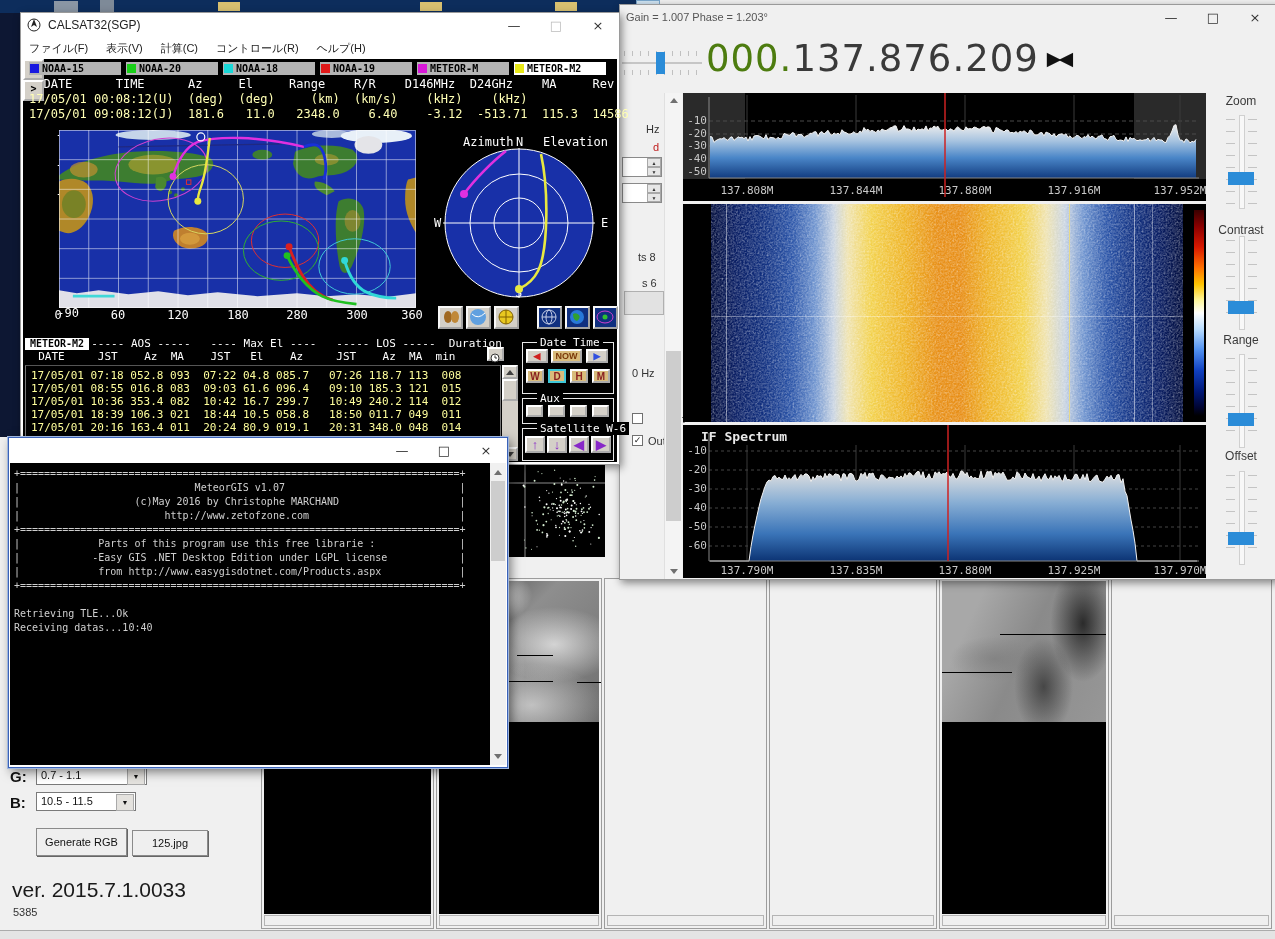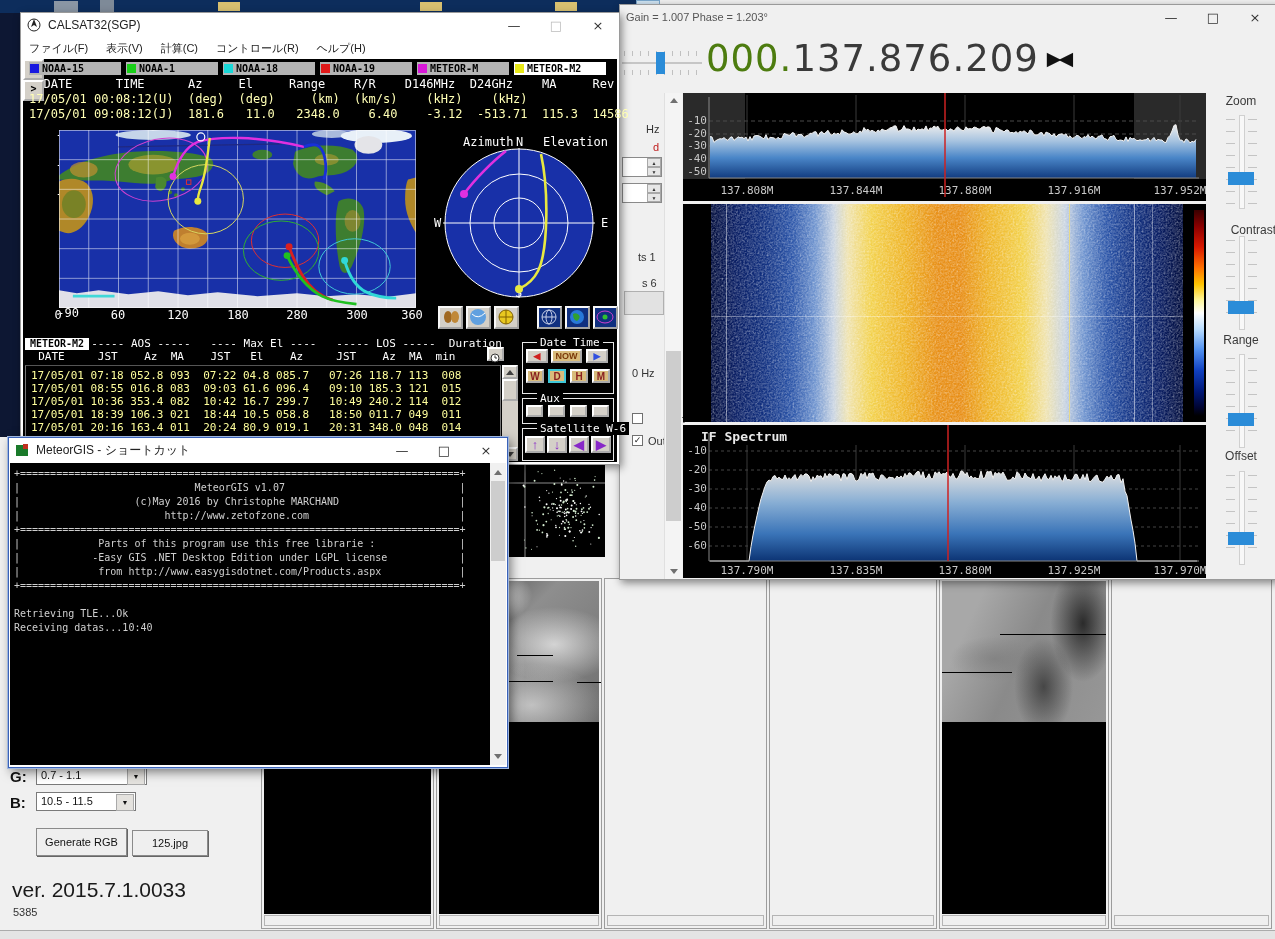--- a/index.html
+++ b/index.html
@@ -399,21 +399,21 @@
             <div>▲</div>
             <div>▼</div>
           </div>
       </div>
       <div class="spinbox" style="top:90px;">
         <div class="spin-arrows">
             <div>▲</div>
             <div>▼</div>
           </div>
       </div>
-      <span class="abs" style="left:18px;top:158px;">ts 1</span>
+      <span class="abs" style="left:18px;top:158px;">ts 8</span>
       <span class="abs" style="left:22px;top:184px;">s 6</span>
       <div class="abs" style="left:4px;top:198px;width:38px;height:22px;background:#e2e2e2;border:1px solid #b0b0b0;"></div>
       <span class="abs" style="left:12px;top:274px;">0 Hz</span>
       <div class="chk" style="left:12px;top:320px;"></div>
       <span class="abs" style="left:28px;top:320px;margin-left:28px;">In</span>
       <div class="chk" style="left:12px;top:342px;"><span>✓</span></div>
       <span class="abs" style="left:28px;top:342px;">Out</span>
     </div>
 
     <div class="sdr-sb">
@@ -535,21 +535,21 @@
       </g>
     </svg>
 
     <div class="sdr-right">
       <div class="vlabel" style="top:1px;">Zoom</div>
       <div class="vticks" style="left:20px;top:26px;height:86px;"></div>
         <div class="vticks" style="left:42px;top:26px;height:86px;"></div>
       <div class="vtrack" style="top:22px;height:92px;"></div>
       <div class="vhandle" style="top:79px;"></div>
 
-      <div class="vlabel" style="top:130px;text-align:right;">Contrast</div>
+      <div class="vlabel" style="top:130px;">Contrast</div>
       <div class="vticks" style="left:20px;top:147px;height:84px;"></div>
         <div class="vticks" style="left:42px;top:147px;height:84px;"></div>
       <div class="vtrack" style="top:143px;height:92px;"></div>
       <div class="vhandle" style="top:208px;"></div>
 
       <div class="vlabel" style="top:240px;">Range</div>
       <div class="vticks" style="left:20px;top:265px;height:84px;"></div>
         <div class="vticks" style="left:42px;top:265px;height:84px;"></div>
       <div class="vtrack" style="top:261px;height:92px;"></div>
       <div class="vhandle" style="top:320px;"></div>
@@ -584,21 +584,21 @@
     </div>
 
     <div class="cal-panel">
 
       <div class="sat-tab" style="left:6px;">
           <span class="sat-sq" style="background: rgb(24, 24, 224);"></span>
           <span>NOAA-15</span>
         </div>
       <div class="sat-tab" style="left:103px;">
           <span class="sat-sq" style="background: rgb(24, 208, 24);"></span>
-          <span>NOAA-1</span>
+          <span>NOAA-20</span>
         </div>
       <div class="sat-tab" style="left:200px;">
           <span class="sat-sq" style="background: rgb(24, 216, 216);"></span>
           <span>NOAA-18</span>
         </div>
       <div class="sat-tab" style="left:297px;">
           <span class="sat-sq" style="background: rgb(224, 24, 24);"></span>
           <span>NOAA-19</span>
         </div>
       <div class="sat-tab" style="left:394px;">
@@ -810,27 +810,20 @@
         <span class="leg">Satellite  W-6</span>
         <div class="pbtn" style="left:2px;top:7px;width:20px;height:17px;color:#8828c8;font-size:13px;">↑</div>
         <div class="pbtn" style="left:24px;top:7px;width:20px;height:17px;color:#8828c8;font-size:13px;">↓</div>
         <div class="pbtn" style="left:46px;top:7px;width:20px;height:17px;color:#8828c8;font-size:13px;">◀</div>
         <div class="pbtn" style="left:68px;top:7px;width:20px;height:17px;color:#8828c8;font-size:13px;">▶</div>
       </div>
     </div>
   </div>
 
   <div class="win" id="mgis">
-    <div class="tbar">
-      <svg width="15" height="15" style="margin-left:6px;">
-        <rect x="1" y="2" width="12" height="11" fill="#1a7a2a"></rect>
-          <rect x="8" y="1" width="5" height="5" fill="#c03020"></rect>
-      </svg>
-      <span class="ttl">MeteorGIS - ショートカット</span>
-    </div>
     <div class="winbtns">
       <div class="winbtn">—</div>
       <div class="winbtn">□</div>
       <div class="winbtn">×</div>
     </div>
     <div class="mg-console">
       <pre id="console-text">+=========================================================================+
 |                             MeteorGIS v1.07                             |
 |                   (c)May 2016 by Christophe MARCHAND                    |
 |                        http://www.zetofzone.com                         |

